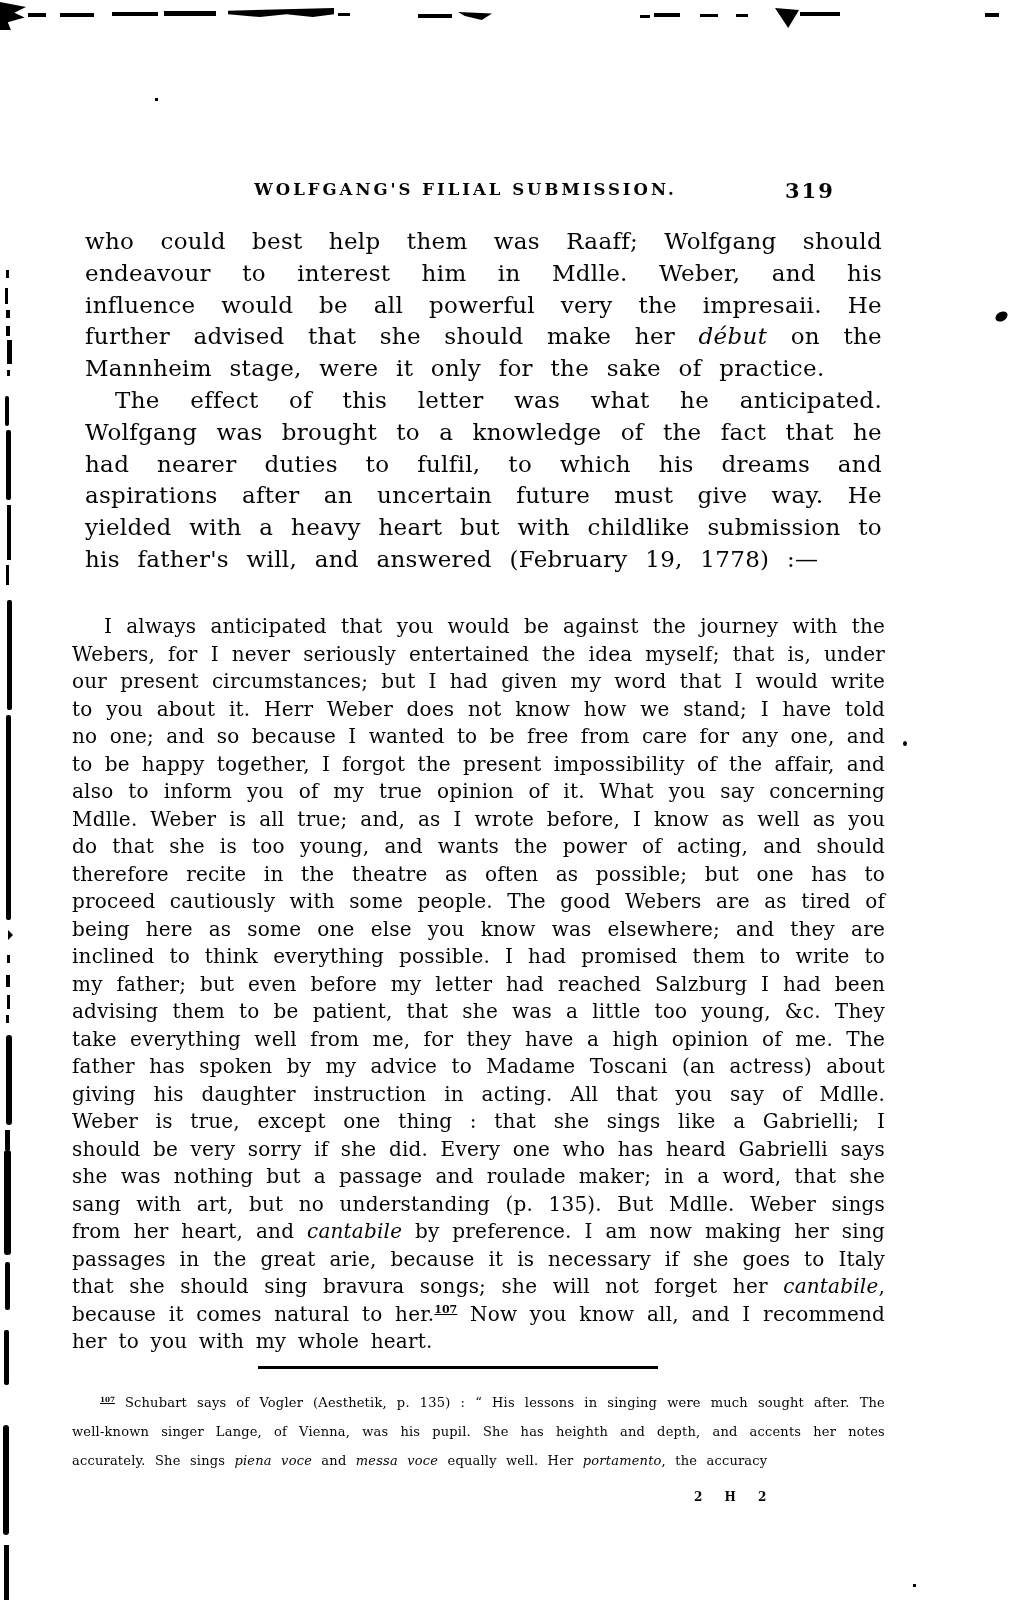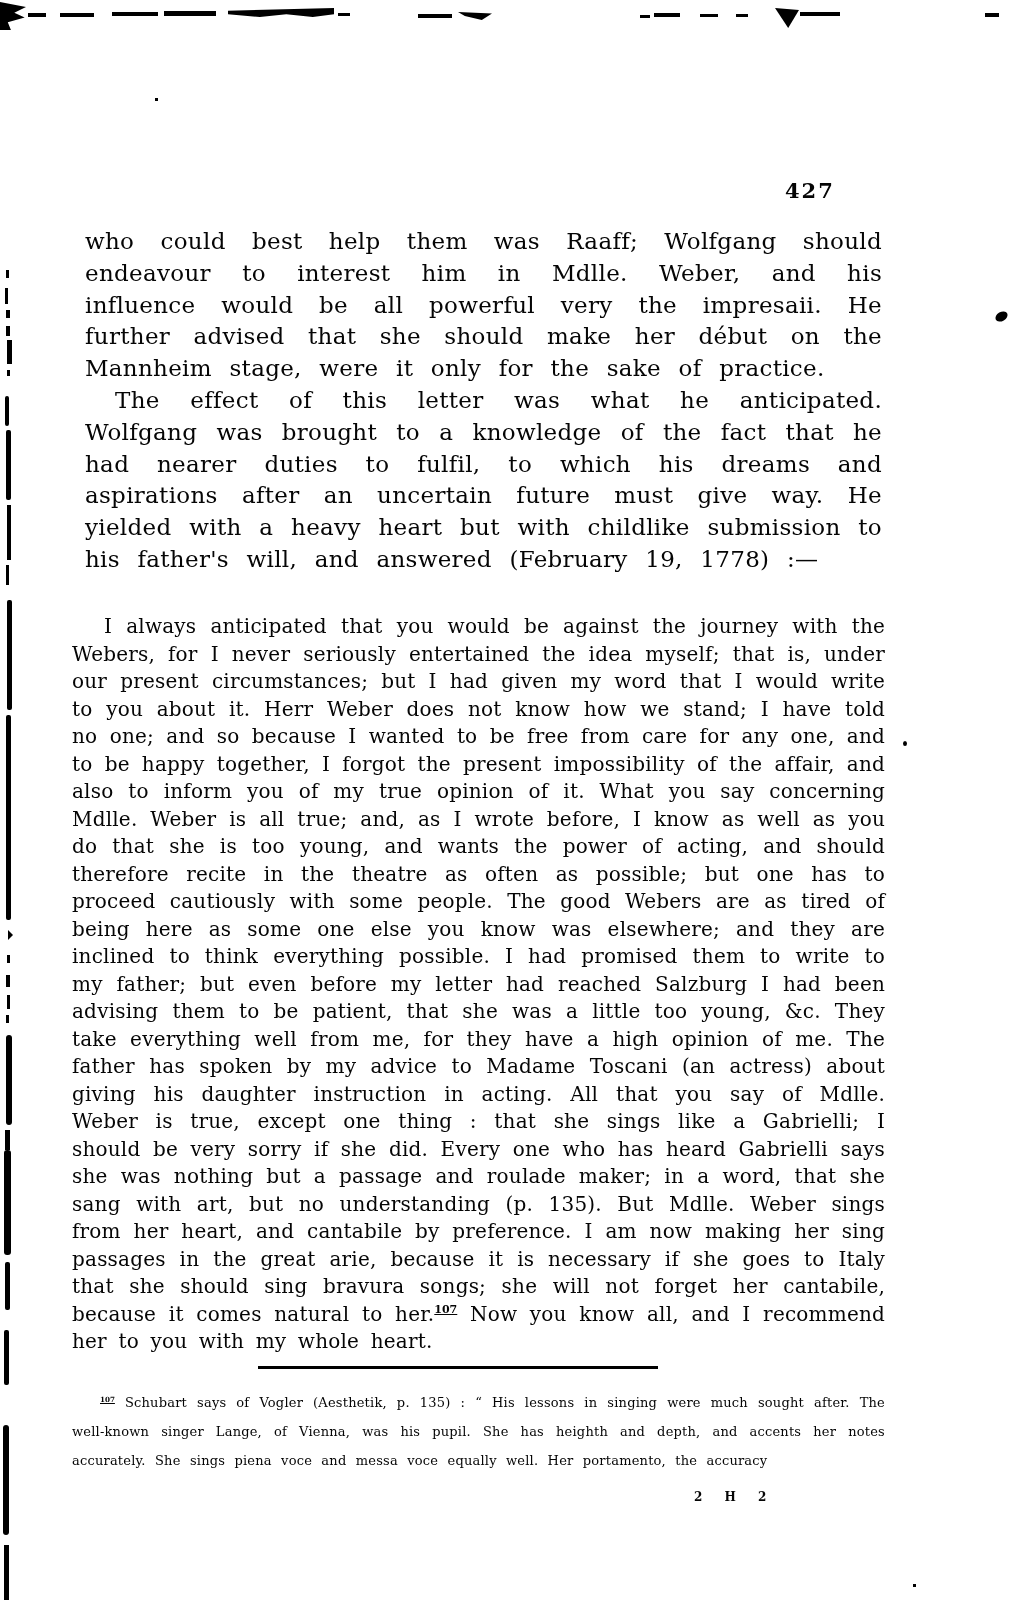--- a/index.html
+++ b/index.html
@@ -58,21 +58,21 @@
     text-align:justify;
     word-spacing:5px;letter-spacing:0.2px;
     text-indent:28px;
   }
 
   .signature-mark{
     position:absolute;left:694px;top:1490px;
     font-size:12px;font-weight:700;letter-spacing:5px;word-spacing:8px;
   }
 
-  .it{margin-top:11px;}
+  .it{font-style:italic;margin-top:11px;}
   .sup{vertical-align:super;font-size:0.55em;font-weight:700;letter-spacing:0;line-height:0;text-decoration:underline;}
 </style>
 </head>
 <body>
 
 <div class="page">
 
   <div>
     <div class="art" style="left:0;top:2px;width:26px;height:28px;clip-path:polygon(0 0,100% 18%,55% 38%,95% 55%,30% 72%,42% 100%,0 100%);"></div>
     <div class="art" style="left:28px;top:13px;width:18px;height:4px;"></div>
@@ -120,21 +120,22 @@
     <div class="art" style="left:4px;top:1545px;width:5px;height:55px;"></div>
   </div>
 
   <div>
     <div class="art" style="left:995px;top:312px;width:13px;height:9px;border-radius:50%;transform:rotate(-30deg);"></div>
     <div class="art" style="left:903px;top:741px;width:4px;height:5px;border-radius:50%;"></div>
     <div class="art" style="left:913px;top:1584px;width:3px;height:3px;"></div>
   </div>
 
   <header class="running-header">
-    <span class="page-number">427</span>
+    <span class="running-title">WOLFGANG'S FILIAL SUBMISSION.</span>
+    <span class="page-number">319</span>
   </header>
 
   <section class="body-text">
     <p><span>who could best help them was Raaff; Wolfgang should endeavour to interest him in Mdlle. Weber, and his influence would be all powerful very the impresaii.  He further advised that she should make her </span><span class="it">début</span><span> on the Mannheim stage, were it only for the sake of practice.</span></p>
     <p class="indent"><span>The effect of this letter was what he anticipated.  Wolfgang was brought to a knowledge of the fact that he had nearer duties to fulfil, to which his dreams and aspirations after an uncertain future must give way.  He yielded with a heavy heart but with childlike submission to his father's will, and answered (February 19, 1778) :—</span></p>
   </section>
 
   <section class="letter"><span>I always anticipated that you would be against the journey with the Webers, for I never seriously entertained the idea myself; that is, under our present circumstances; but I had given my word that I would write to you about it.  Herr Weber does not know how we stand; I have told no one; and so because I wanted to be free from care for any one, and to be happy together, I forgot the present impossibility of the affair, and also to inform you of my true opinion of it.  What you say concerning Mdlle. Weber is all true; and, as I wrote before, I know as well as you do that she is too young, and wants the power of acting, and should therefore recite in the theatre as often as possible; but one has to proceed cautiously with some people.  The good Webers are as tired of being here as some one else you know was elsewhere; and they are inclined to think everything possible.  I had promised them to write to my father; but even before my letter had reached Salzburg I had been advising them to be patient, that she was a little too young, &amp;c.  They take everything well from me, for they have a high opinion of me.  The father has spoken by my advice to Madame Toscani (an actress) about giving his daughter instruction in acting.  All that you say of Mdlle. Weber is true, except one thing : that she sings like a Gabrielli; I should be very sorry if she did.  Every one who has heard Gabrielli says she was nothing but a passage and roulade maker; in a word, that she sang with art, but no understanding (p. 135).  But Mdlle. Weber sings from her heart, and </span><span class="it">cantabile</span><span> by preference.  I am now making her sing passages in the great arie, because it is necessary if she goes to Italy that she should sing bravura songs; she will not forget her </span><span class="it">cantabile</span><span>, because it comes natural to her.</span><span class="sup">107</span><span>  Now you know all, and I recommend her to you with my whole heart.</span></section>
 
   <div class="footnote-rule"></div>

